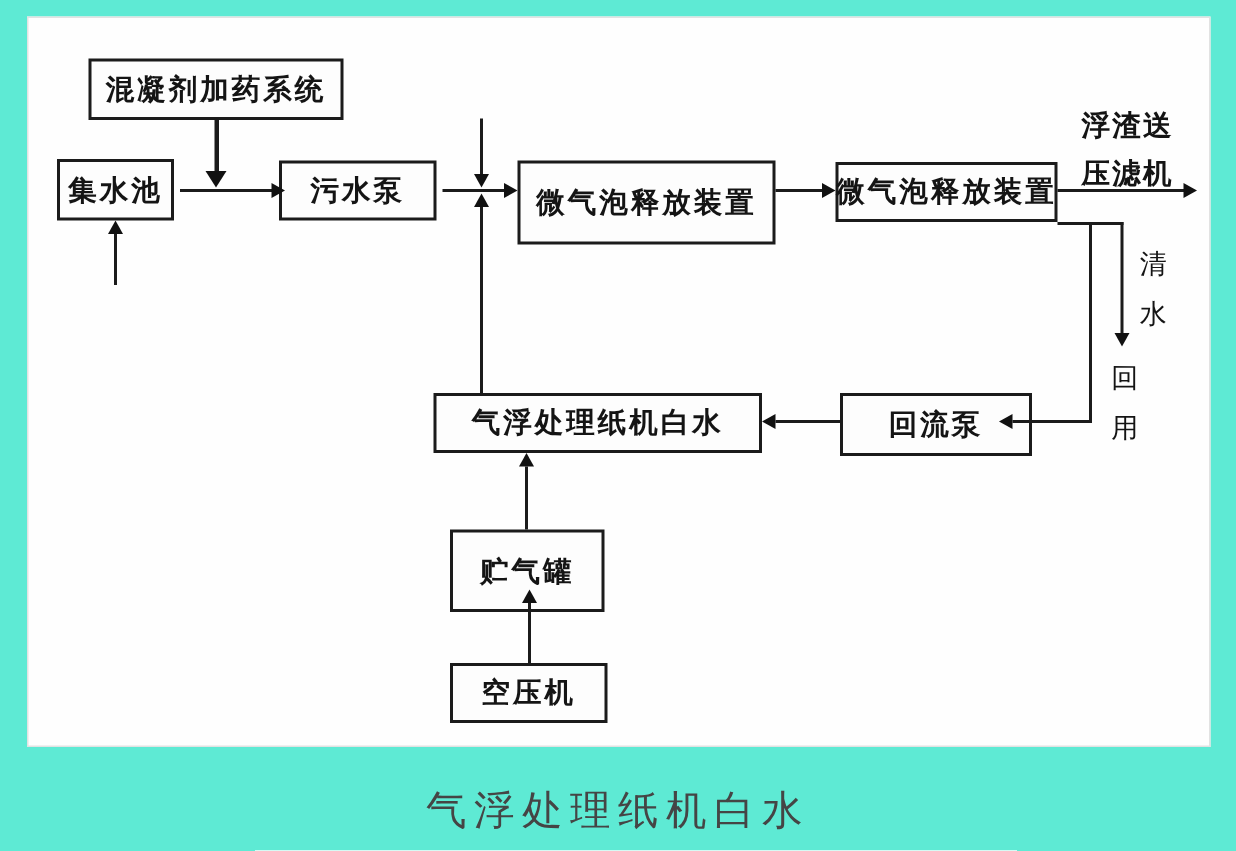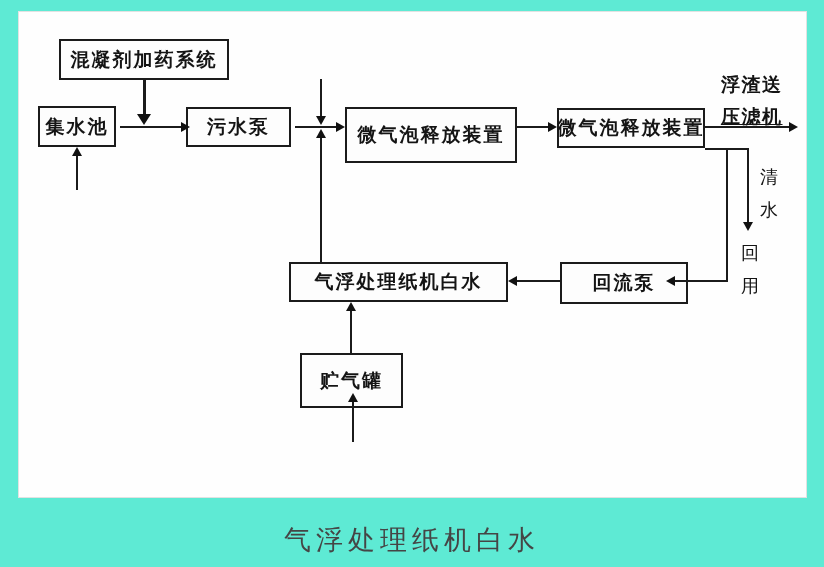--- a/index.html
+++ b/index.html
@@ -51,20 +51,23 @@
   </div>
   <div class="node" style="left:289px;top:262px;width:219px;height:40px;">
     <span>气浮处理纸机白水</span>
   </div>
   <div class="node" style="left:560px;top:262px;width:128px;height:42px;">
     <span>回流泵</span>
   </div>
   <div class="node" style="left:300px;top:353px;width:103px;height:55px;">
     <span>贮气罐</span>
   </div>
+  <div class="node" style="left:300px;top:442px;width:105px;height:40px;">
+    <span>空压机</span>
+  </div>
 
   <div class="hline" style="left:120px;top:126px;width:62px;"></div>
   <div class="arr arr-r" style="left:181px;top:122px;"></div>
 
   <div class="vline thick" style="left:143px;top:79px;height:36px;"></div>
   <div class="arr arr-d big" style="left:137px;top:114px;"></div>
 
   <div class="vline" style="left:76px;top:156px;height:34px;"></div>
   <div class="arr arr-u" style="left:72px;top:147px;"></div>
 
@@ -97,21 +100,21 @@
 
   <div class="vline" style="left:350px;top:311px;height:42px;"></div>
   <div class="arr arr-u" style="left:346px;top:302px;"></div>
 
   <div class="vline" style="left:352px;top:402px;height:40px;"></div>
   <div class="arr arr-u" style="left:348px;top:393px;"></div>
 
 
   <div class="flabel two-line" style="left:721px;top:68px;width:82px;">
     <span style="display:block;">浮渣送</span>
-    <span style="display:block;text-decoration:underline;">压滤机</span>
+    <span style="display:block;">压滤机</span>
   </div>
 
   <div class="vtext" style="left:759px;top:160px;">清水</div>
 
   <div class="vtext" style="left:740px;top:236px;">回用</div>
 
   <div class="caption">气浮处理纸机白水</div>
 
 </div>
 

